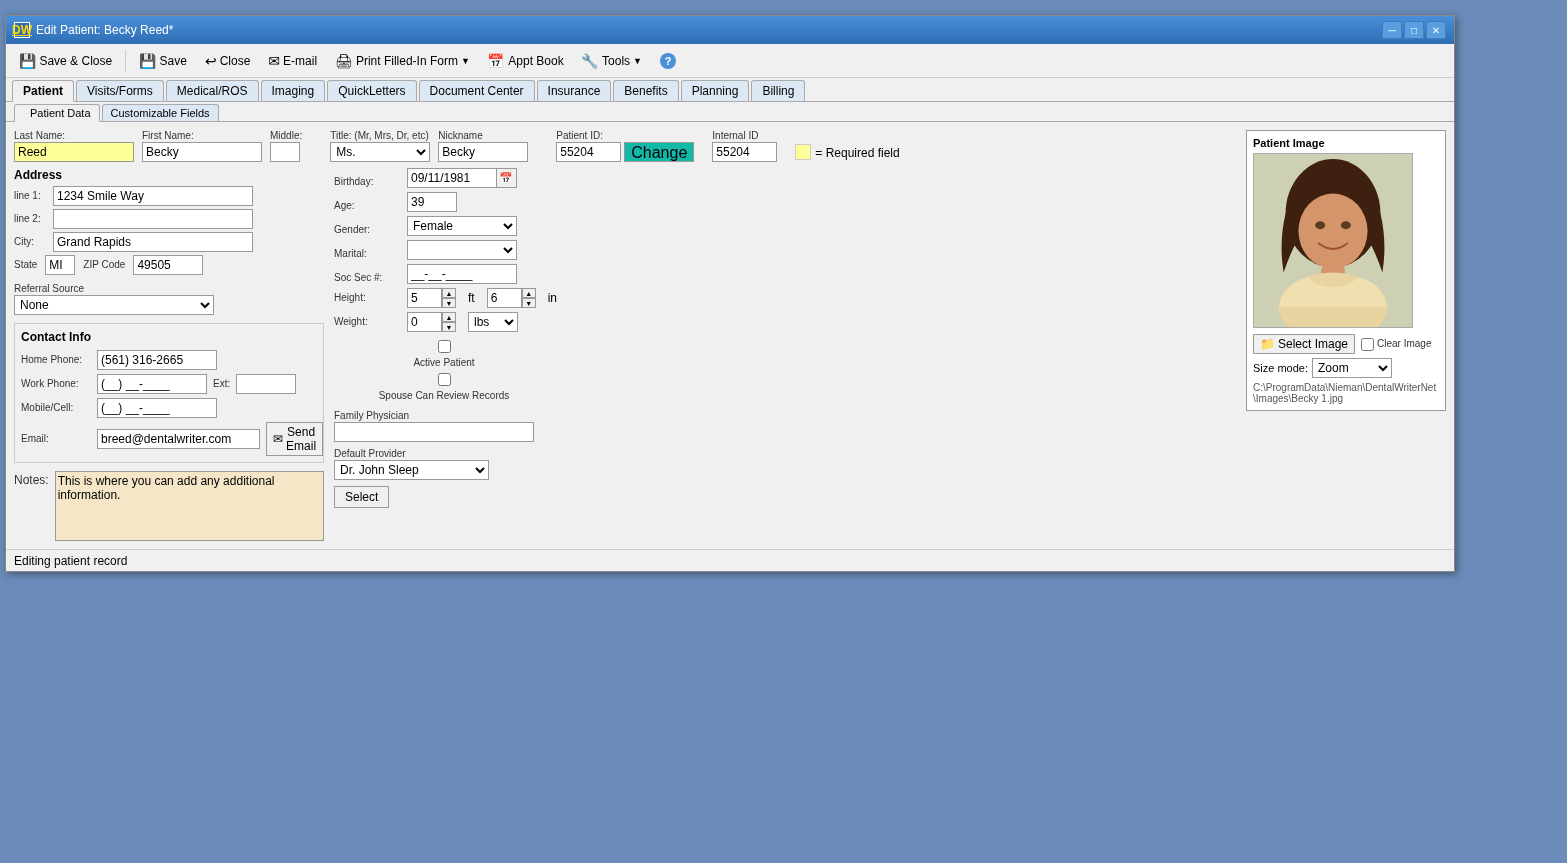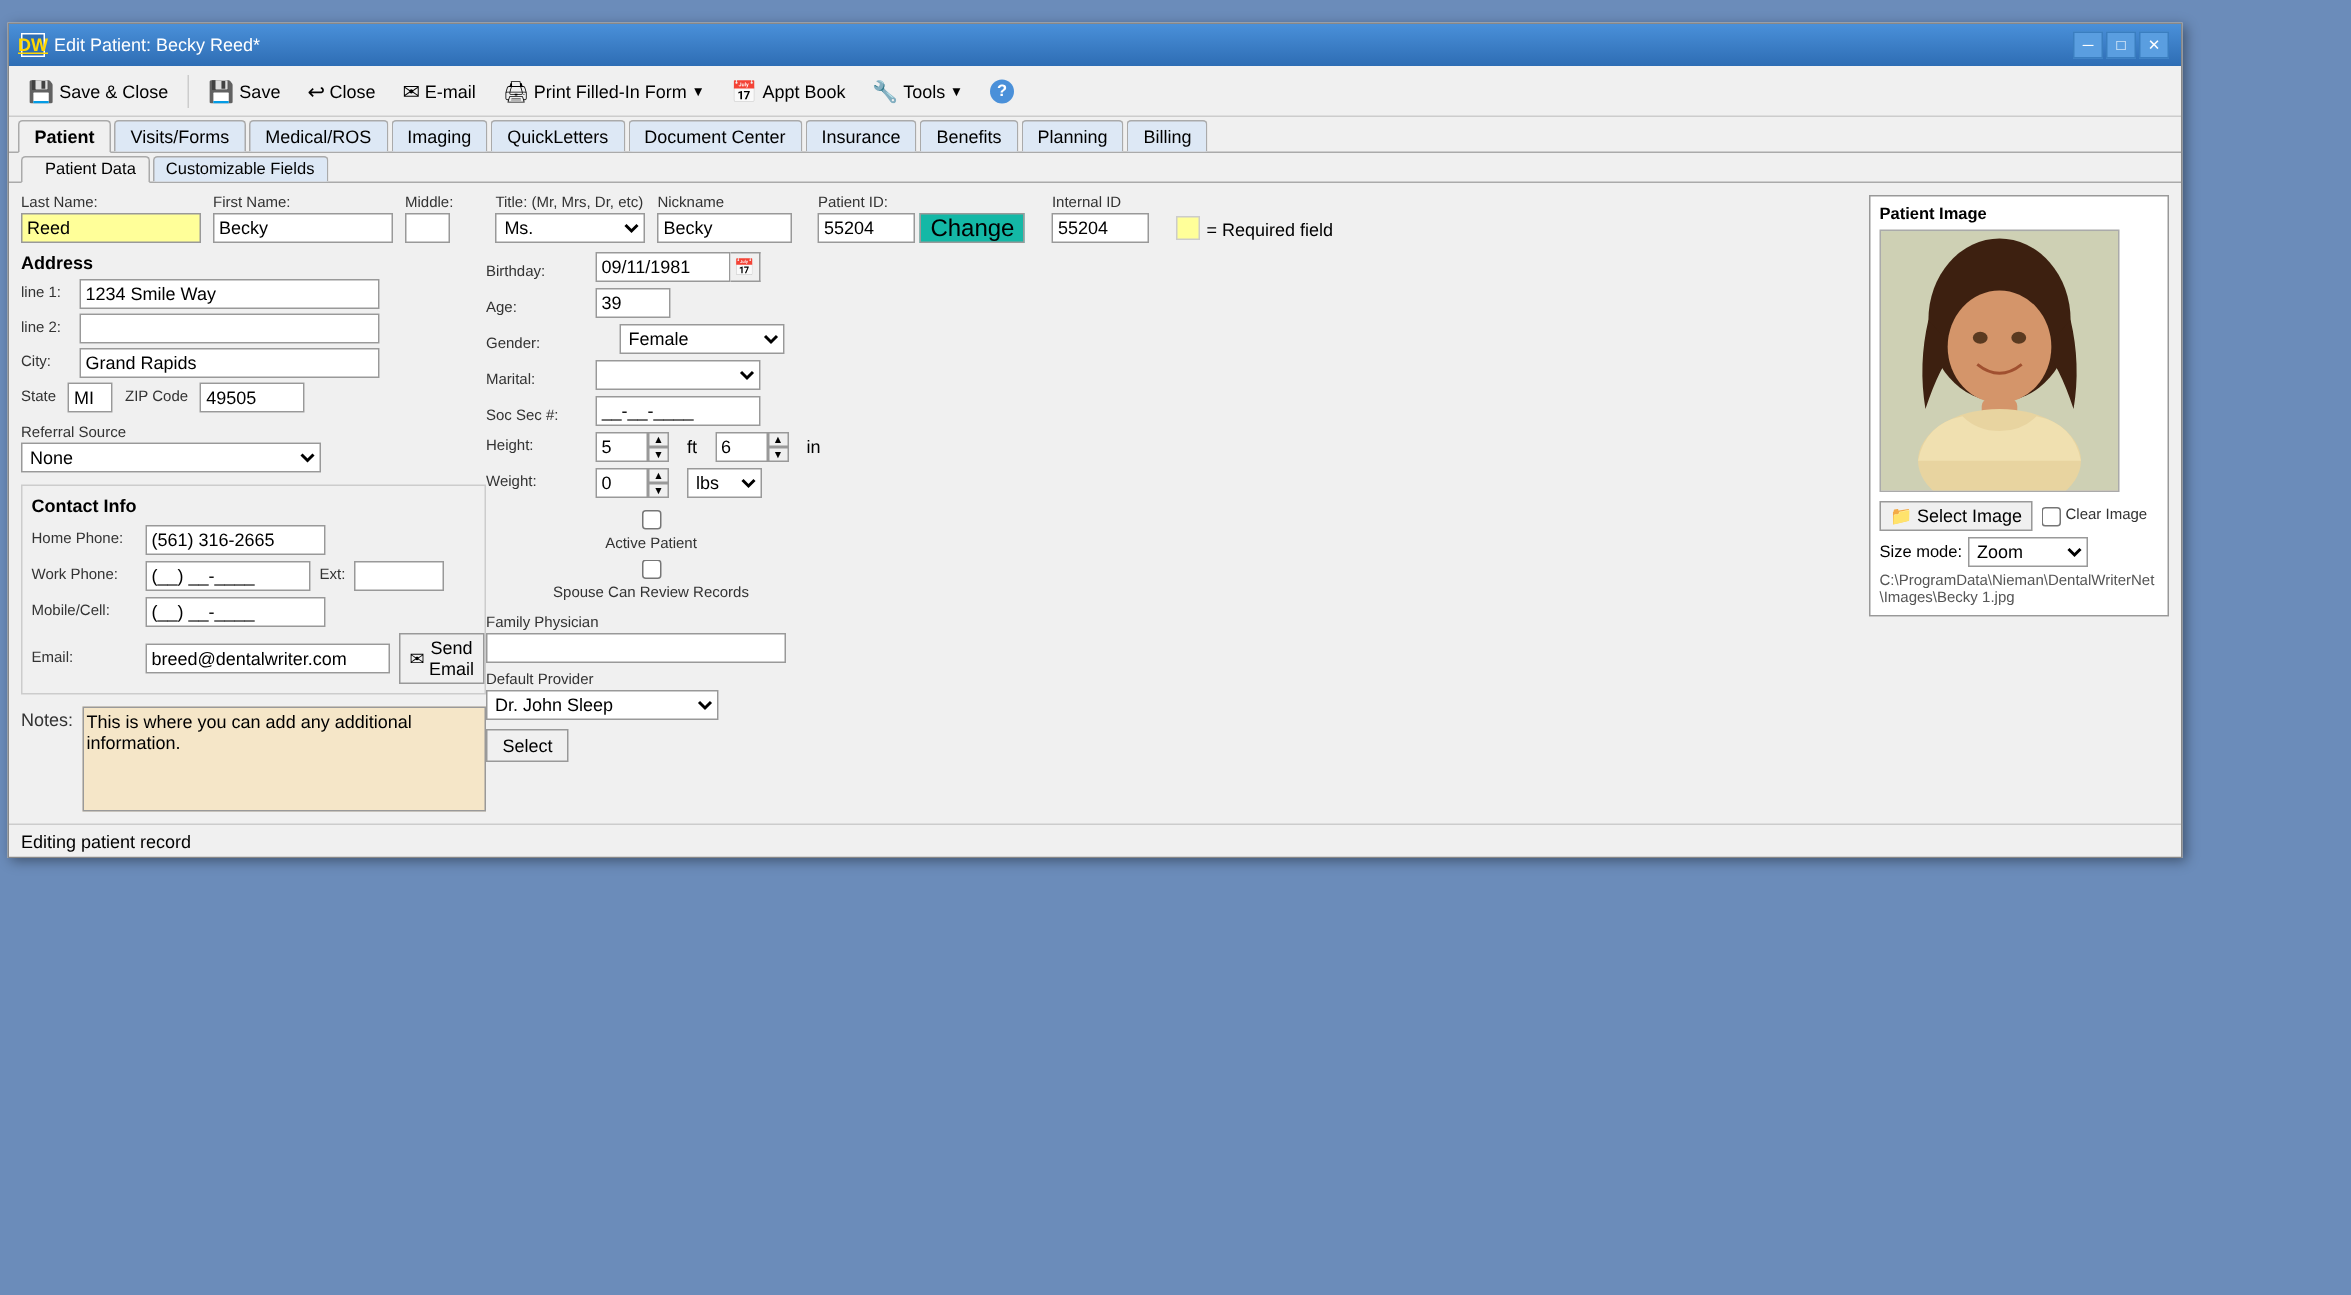--- a/index.html
+++ b/index.html
@@ -249,38 +249,38 @@
             <option>Ms.</option>
             <option>Mr.</option>
             <option>Mrs.</option>
             <option>Dr.</option>
           </select>
         </div>
         <div class="field-group">
           <label>Nickname</label>
           <input type="text" value="Becky" style="width: 90px;">
         </div>
-        <div class="field-group" style="margin-left:9px;">
+        <div class="field-group" style="margin-left:20px;">
           <label>Patient ID:</label>
           <div style="display:flex;align-items:center;gap:3px;">
             <input type="text" value="55204" style="width: 65px;">
             <button class="change-btn">Change</button>
           </div>
         </div>
         <div class="field-group" style="margin-left:10px;">
           <label>Internal ID</label>
           <input type="text" value="55204" style="width: 65px;">
         </div>
         <div style="margin-left:10px; display:flex; align-items:flex-end; gap:4px; padding-bottom:2px;">
           <div class="required-box"></div>
           <span>= Required field</span>
         </div>
       </div>
 
-      <div style="display:flex; ">
+      <div style="display:flex; gap:10px;">
 
         <div style="width:310px; flex-shrink:0;">
 
           <div style="margin-bottom:8px;">
             <div class="address-label">Address</div>
             <div style="display:flex;align-items:center;gap:4px;margin-bottom:3px;">
               <label style="min-width:35px;">line 1:</label>
               <input type="text" value="1234 Smile Way" style="width: 200px;">
             </div>
             <div style="display:flex;align-items:center;gap:4px;margin-bottom:3px;">
@@ -348,21 +348,21 @@
             </div>
           </div>
 
           <div class="form-row" style="margin-bottom:4px;">
             <label style="min-width:65px;">Age:</label>
             <input type="text" value="39" style="width: 50px;">
           </div>
 
           <div class="form-row" style="margin-bottom:4px;">
             <label style="min-width:65px;">Gender:</label>
-            <select style="width:110px;margin-left:16px;">
+            <select style="width:110px;">
               <option>Female</option>
               <option>Male</option>
             </select>
           </div>
 
           <div class="form-row" style="margin-bottom:4px;">
             <label style="min-width:65px;">Marital:</label>
             <select style="width:110px;">
               <option></option>
               <option>Single</option>

